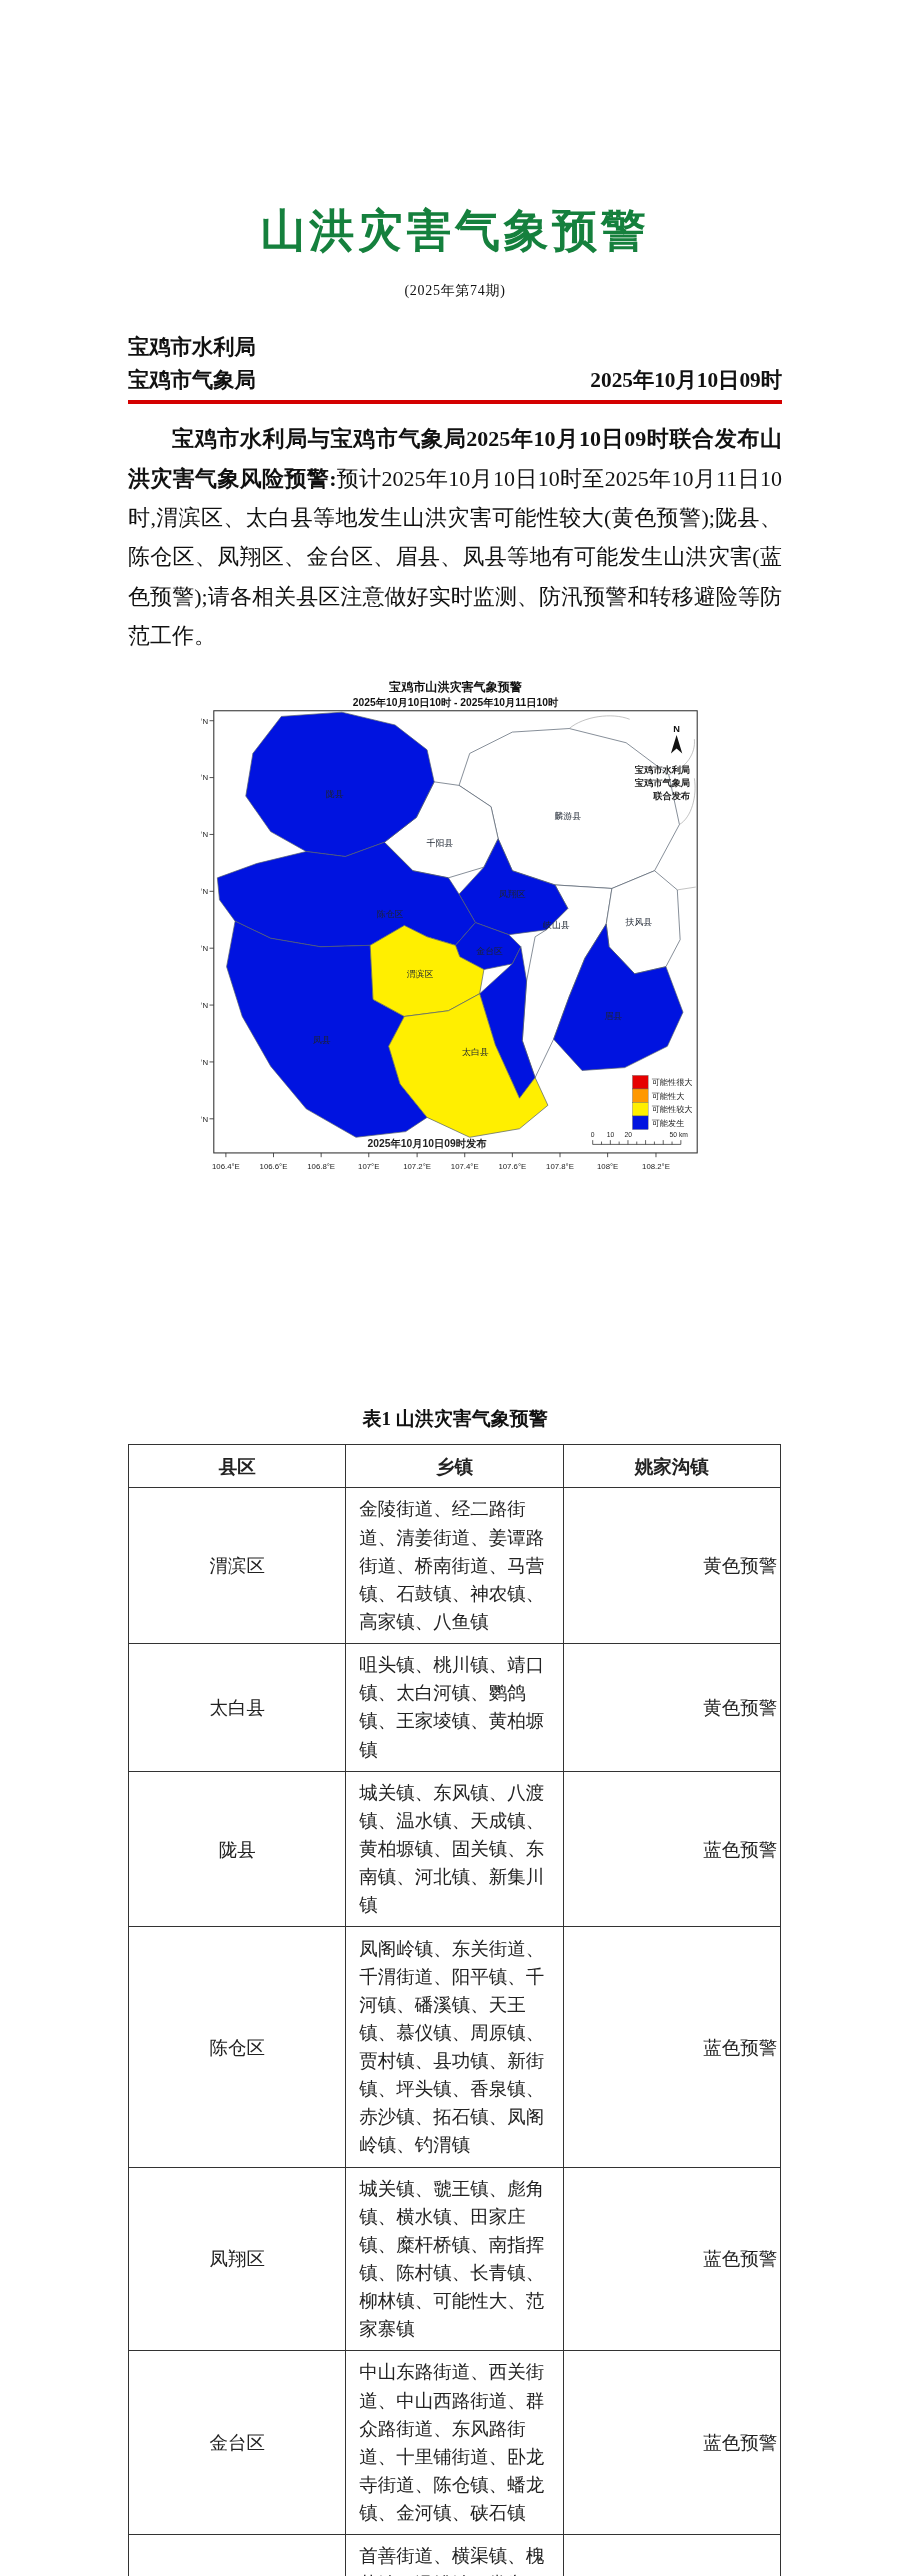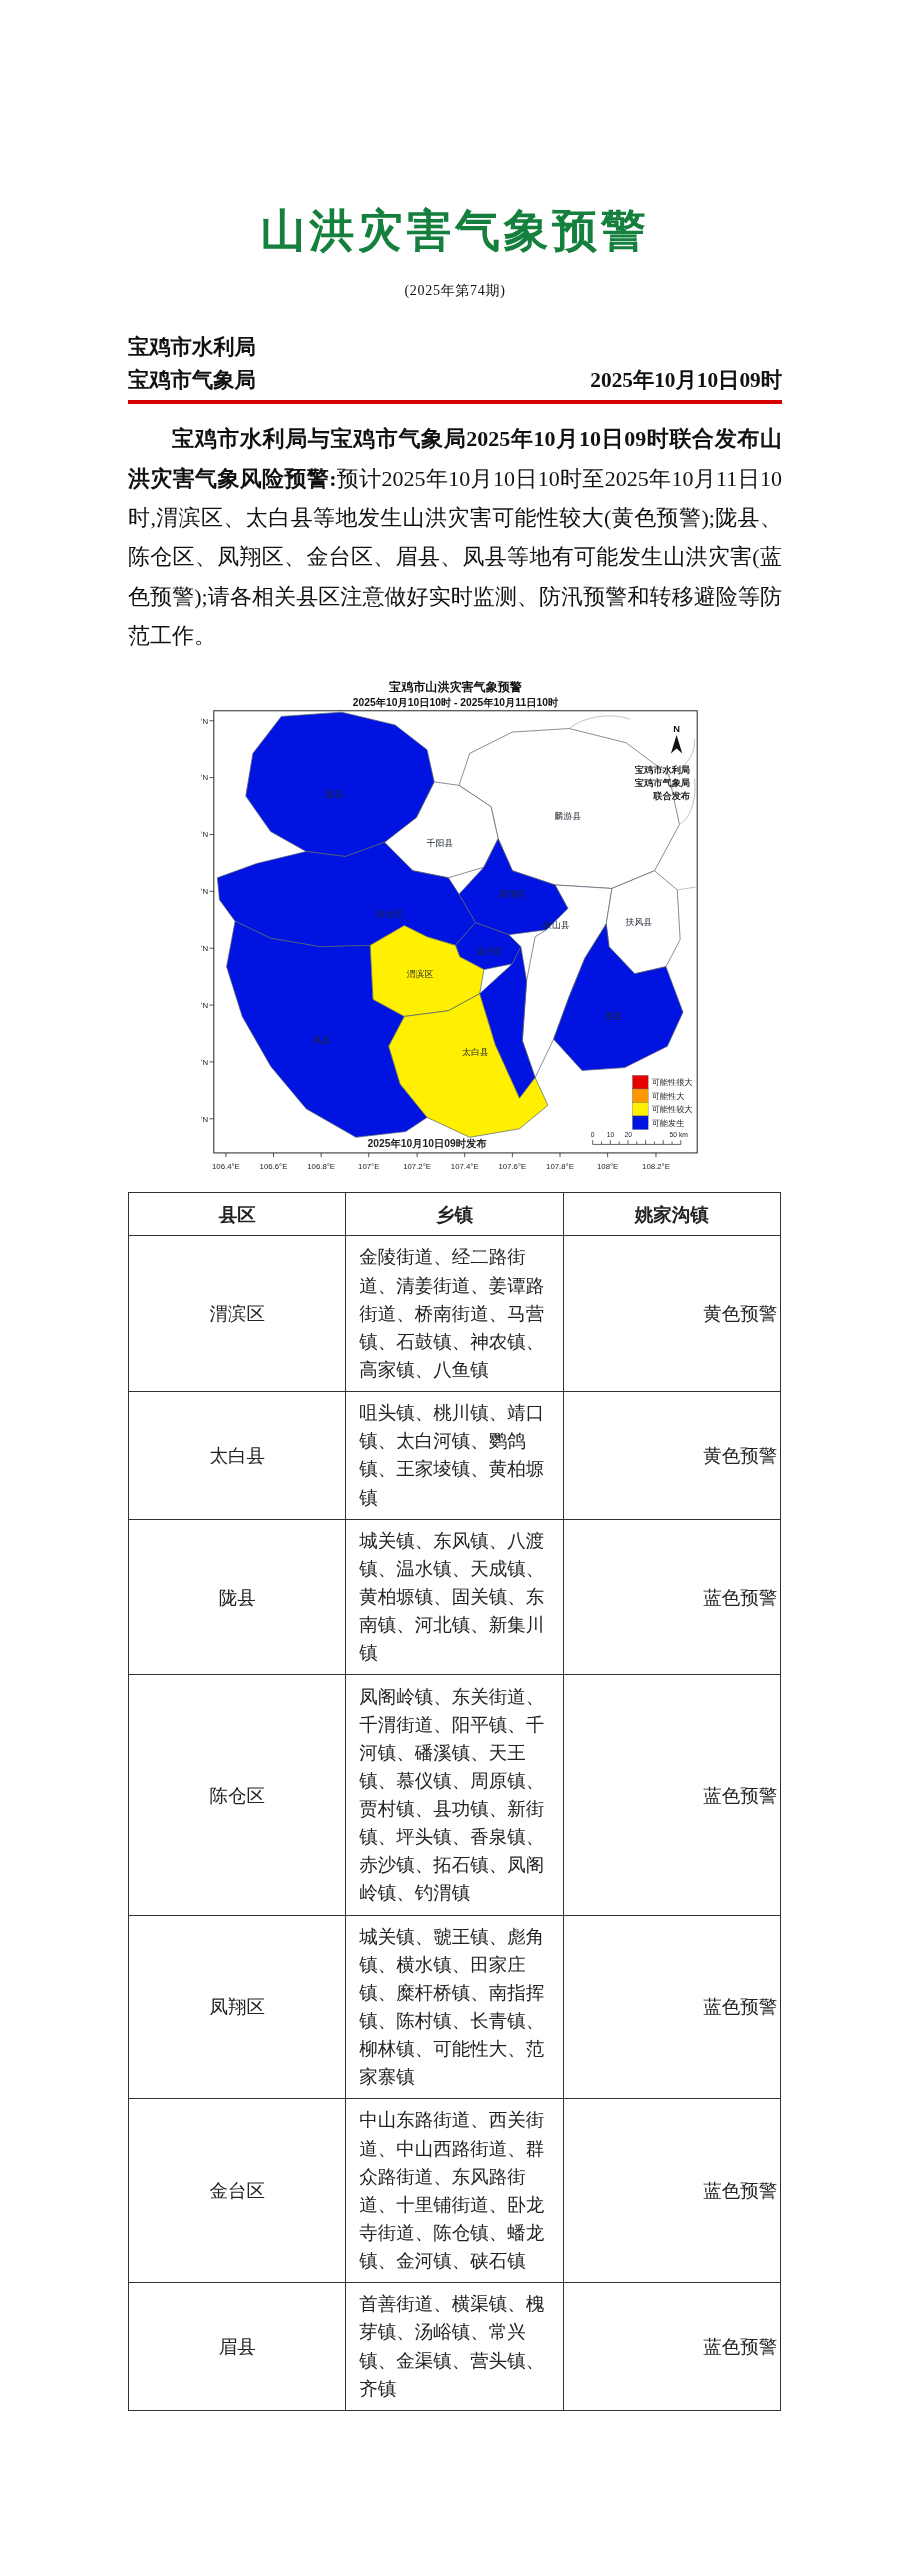--- a/index.html
+++ b/index.html
@@ -167,20 +167,21 @@
         <text class="tick" x="10" y="224" text-anchor="end">34.6°N</text>
         <text class="tick" x="10" y="304" text-anchor="end">34.4°N</text>
         <text class="tick" x="10" y="384" text-anchor="end">34.2°N</text>
         <text class="tick" x="10" y="464" text-anchor="end">34°N</text>
         <text class="tick" x="10" y="544" text-anchor="end">33.8°N</text>
         <text class="tick" x="10" y="624" text-anchor="end">33.6°N</text>
       </g>
     </svg>
   </div>
 
+  <div class="tbl-caption">表1 山洪灾害气象预警</div>
 
   <table class="warn">
     <thead>
       <tr>
         <th>县区</th>
         <th>乡镇</th>
         <th>姚家沟镇</th>
       </tr>
     </thead>
     <tbody>

